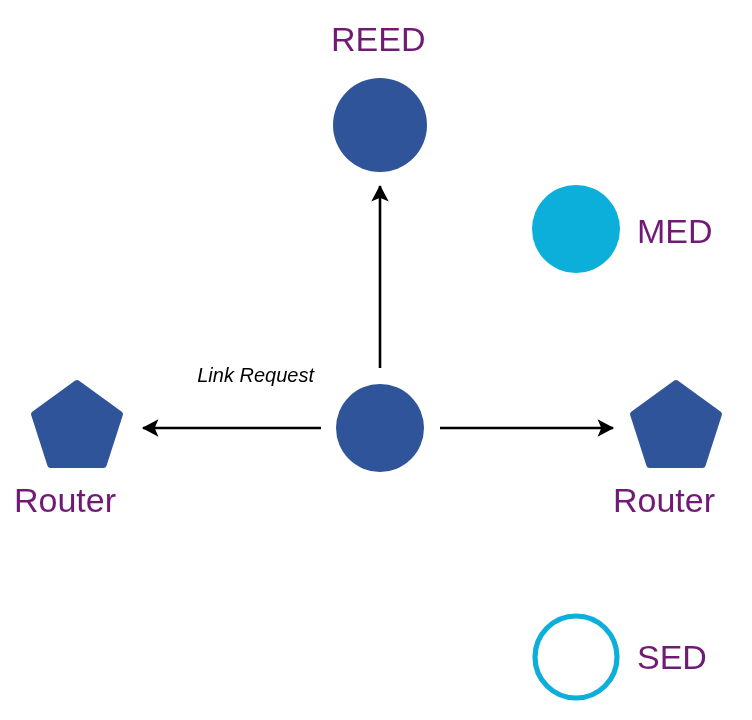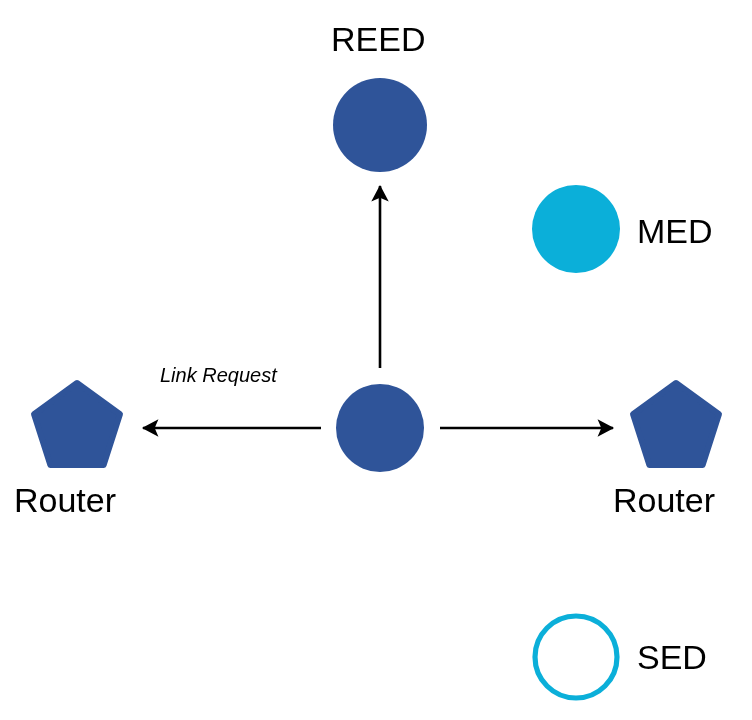--- a/index.html
+++ b/index.html
@@ -25,33 +25,33 @@
     left: 0;
     width: 752px;
     height: 720px;
     display: block;
   }
   .node-label {
     position: absolute;
     font-family: "Liberation Sans", sans-serif;
     font-size: 34px;
     font-weight: 400;
-    color: #000000;
+    color: #701a75;
     white-space: nowrap;
     line-height: 1;
     letter-spacing: 0px;
   }
   .edge-label {
     position: absolute;
     font-family: "Liberation Sans", sans-serif;
     font-style: italic;
     font-size: 20px;
     font-weight: 400;
     color: #000000;
-    text-align: left;
+    text-align: right;
     line-height: 1.22;
     white-space: nowrap;
   }
   #label-reed   { left: 331px; top: 22px;  }
   #label-med    { left: 637px; top: 214px; }
   #label-sed    { left: 637px; top: 640px; }
   #label-router-left  { left: 14px;  top: 483px; }
   #label-router-right { left: 613px; top: 483px; }
   #label-link-request { left: 160px; top: 363px; width: 154px; }
 </style>

